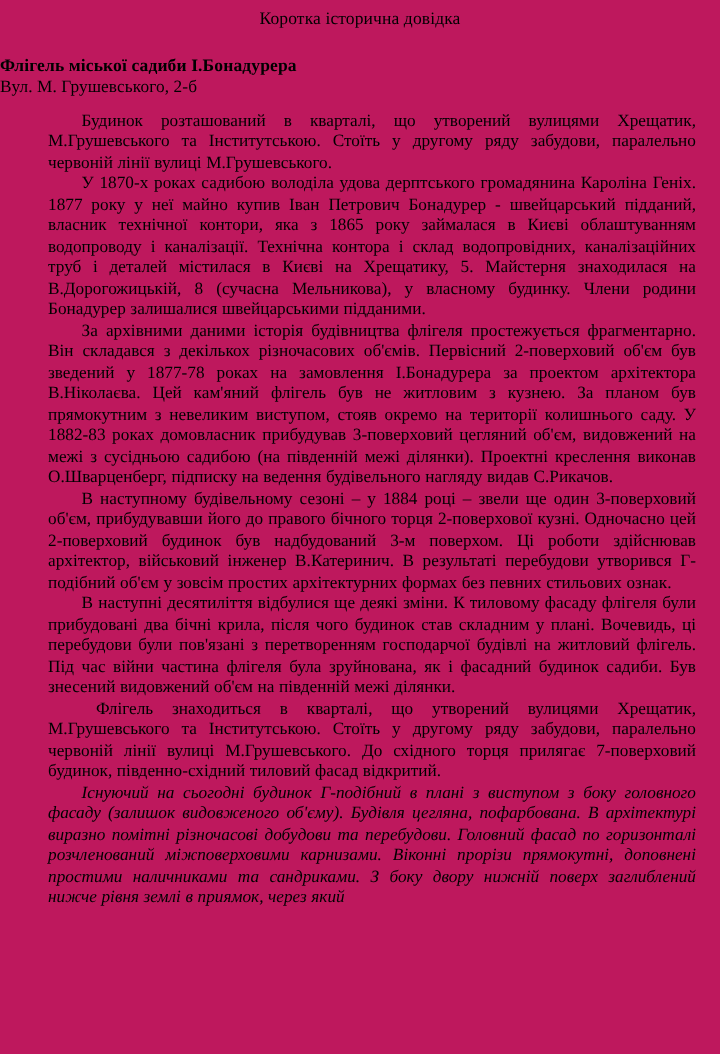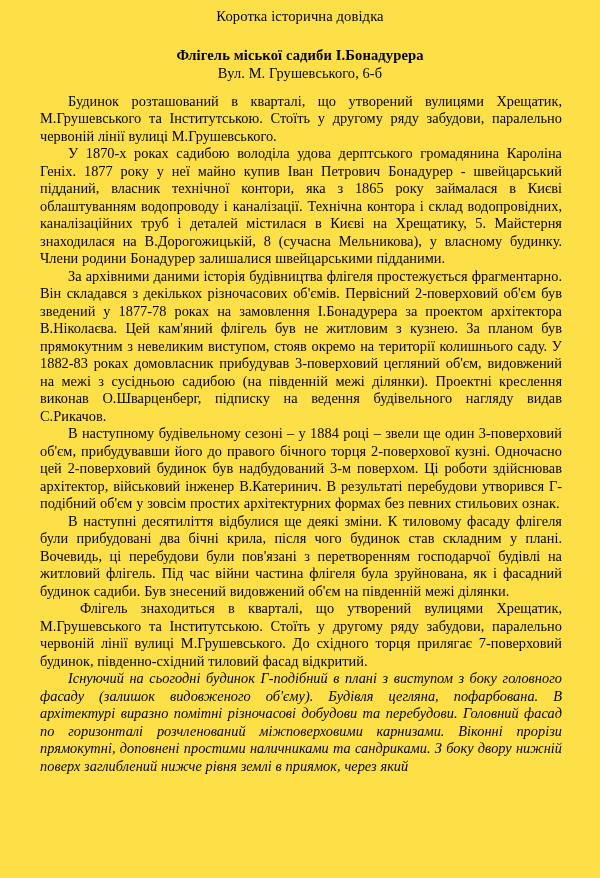--- a/index.html
+++ b/index.html
@@ -14,51 +14,50 @@
     font-family: "Liberation Serif", "DejaVu Serif", serif;
     color: #000000;
     -webkit-font-smoothing: antialiased;
   }
   #page {
     position: relative;
     width: 600px;
     height: 878px;
     box-sizing: border-box;
     padding: 0;
-    background: #fde047;
+    background: #be185d;
   }
   .doc-title {
     text-align: center;
     font-size: 14.6px;
     line-height: 17.5px;
     letter-spacing: 0.1px;
     margin: 0;
     padding-top: 8px;
     font-weight: normal;
   }
   .subtitle-block {
     margin-top: 20px;
-    text-align: center;
   }
   .sub-title-bold {
     font-size: 14.6px;
     line-height: 18px;
     font-weight: bold;
     letter-spacing: 0.1px;
   }
   .sub-title-addr {
     font-size: 14.4px;
     line-height: 18px;
     font-weight: normal;
     letter-spacing: 0.1px;
   }
   .body-text {
     margin-top: 11px;
     padding-left: 40px;
-    padding-right: 38px;
+    padding-right: 20px;
   }
   p.para {
     margin: 0;
     text-align: justify;
     text-justify: inter-word;
     font-size: 14.35px;
     line-height: 17.5px;
     text-indent: 28px;
     letter-spacing: 0.02px;
     word-spacing: 0.2px;
@@ -73,21 +72,21 @@
 </style>
 </head>
 <body>
 
 <div id="page">
 
   <h1 class="doc-title">Коротка історична довідка</h1>
 
   <div class="subtitle-block">
     <div class="sub-title-bold">Флігель  міської садиби І.Бонадурера</div>
-    <div class="sub-title-addr">Вул. М. Грушевського,  6-б</div>
+    <div class="sub-title-addr">Вул. М. Грушевського,  2-б</div>
   </div>
 
   <div class="body-text">
     <p class="para">Будинок розташований в кварталі, що утворений вулицями Хрещатик, М.Грушевського та Інститутською. Стоїть у другому ряду забудови, паралельно червоній лінії вулиці М.Грушевського.</p>
     <p class="para">У 1870-х роках садибою володіла удова дерптського громадянина Кароліна Геніх.  1877 року у неї майно купив Іван Петрович Бонадурер - швейцарський підданий, власник технічної контори, яка з 1865 року займалася в Києві облаштуванням водопроводу і каналізації. Технічна контора і склад водопровідних, каналізаційних труб і деталей містилася в Києві на  Хрещатику, 5. Майстерня знаходилася на В.Дорогожицькій, 8 (сучасна Мельникова), у власному будинку. Члени  родини Бонадурер залишалися швейцарськими підданими.</p>
     <p class="para">За архівними даними історія будівництва флігеля простежується фрагментарно. Він складався з декількох різночасових об'ємів. Первісний 2-поверховий об'єм був зведений у 1877-78 роках на  замовлення І.Бонадурера за проектом архітектора В.Ніколаєва. Цей кам'яний флігель був не житловим з кузнею. За планом був прямокутним з невеликим виступом, стояв окремо на території колишнього саду. У 1882-83 роках домовласник прибудував 3-поверховий цегляний об'єм, видовжений на межі з сусідньою садибою (на південній межі ділянки). Проектні креслення виконав О.Шварценберг, підписку на ведення будівельного нагляду видав С.Рикачов.</p>
     <p class="para">В наступному будівельному сезоні – у 1884 році – звели ще один 3-поверховий об'єм, прибудувавши його  до правого бічного торця 2-поверхової кузні. Одночасно цей 2-поверховий будинок  був надбудований 3-м поверхом. Ці роботи здійснював архітектор, військовий інженер В.Катеринич. В результаті перебудови утворився Г-подібний об'єм  у зовсім простих архітектурних формах без певних стильових ознак.</p>
     <p class="para">В наступні десятиліття відбулися ще деякі зміни. К тиловому фасаду флігеля були прибудовані два бічні крила, після чого будинок став складним у плані. Вочевидь, ці перебудови були пов'язані з перетворенням господарчої будівлі на житловий флігель. Під час війни частина флігеля була зруйнована, як і фасадний будинок садиби. Був знесений видовжений об'єм на південній межі ділянки.</p>
     <p class="para wide-indent">Флігель знаходиться в кварталі, що утворений вулицями Хрещатик, М.Грушевського та Інститутською. Стоїть у другому ряду забудови, паралельно червоній лінії вулиці М.Грушевського. До східного торця прилягає 7-поверховий будинок, південно-східний тиловий фасад відкритий.</p>
     <p class="para">Існуючий на сьогодні будинок Г-подібний в плані з виступом з боку головного фасаду (залишок видовженого об'єму). Будівля цегляна, пофарбована. В архітектурі виразно помітні різночасові добудови та перебудови. Головний фасад по горизонталі розчленований  міжповерховими карнизами. Віконні прорізи прямокутні, доповнені простими наличниками та сандриками. З боку двору нижній поверх заглиблений нижче рівня землі в приямок, через який</p>

